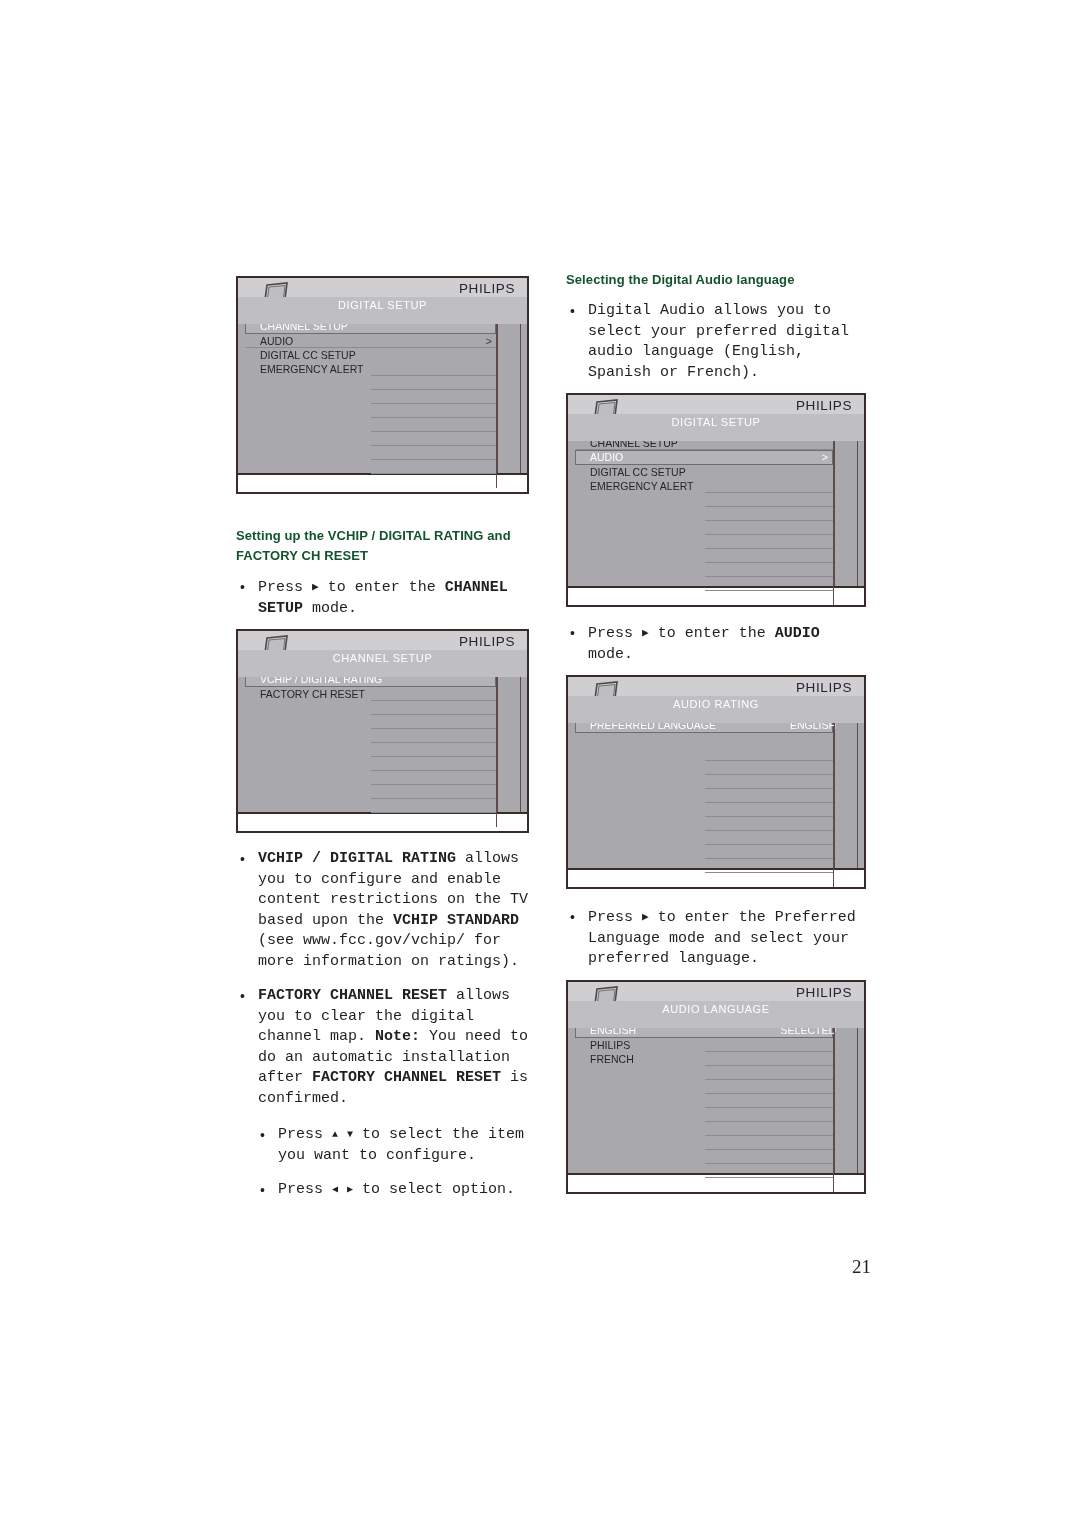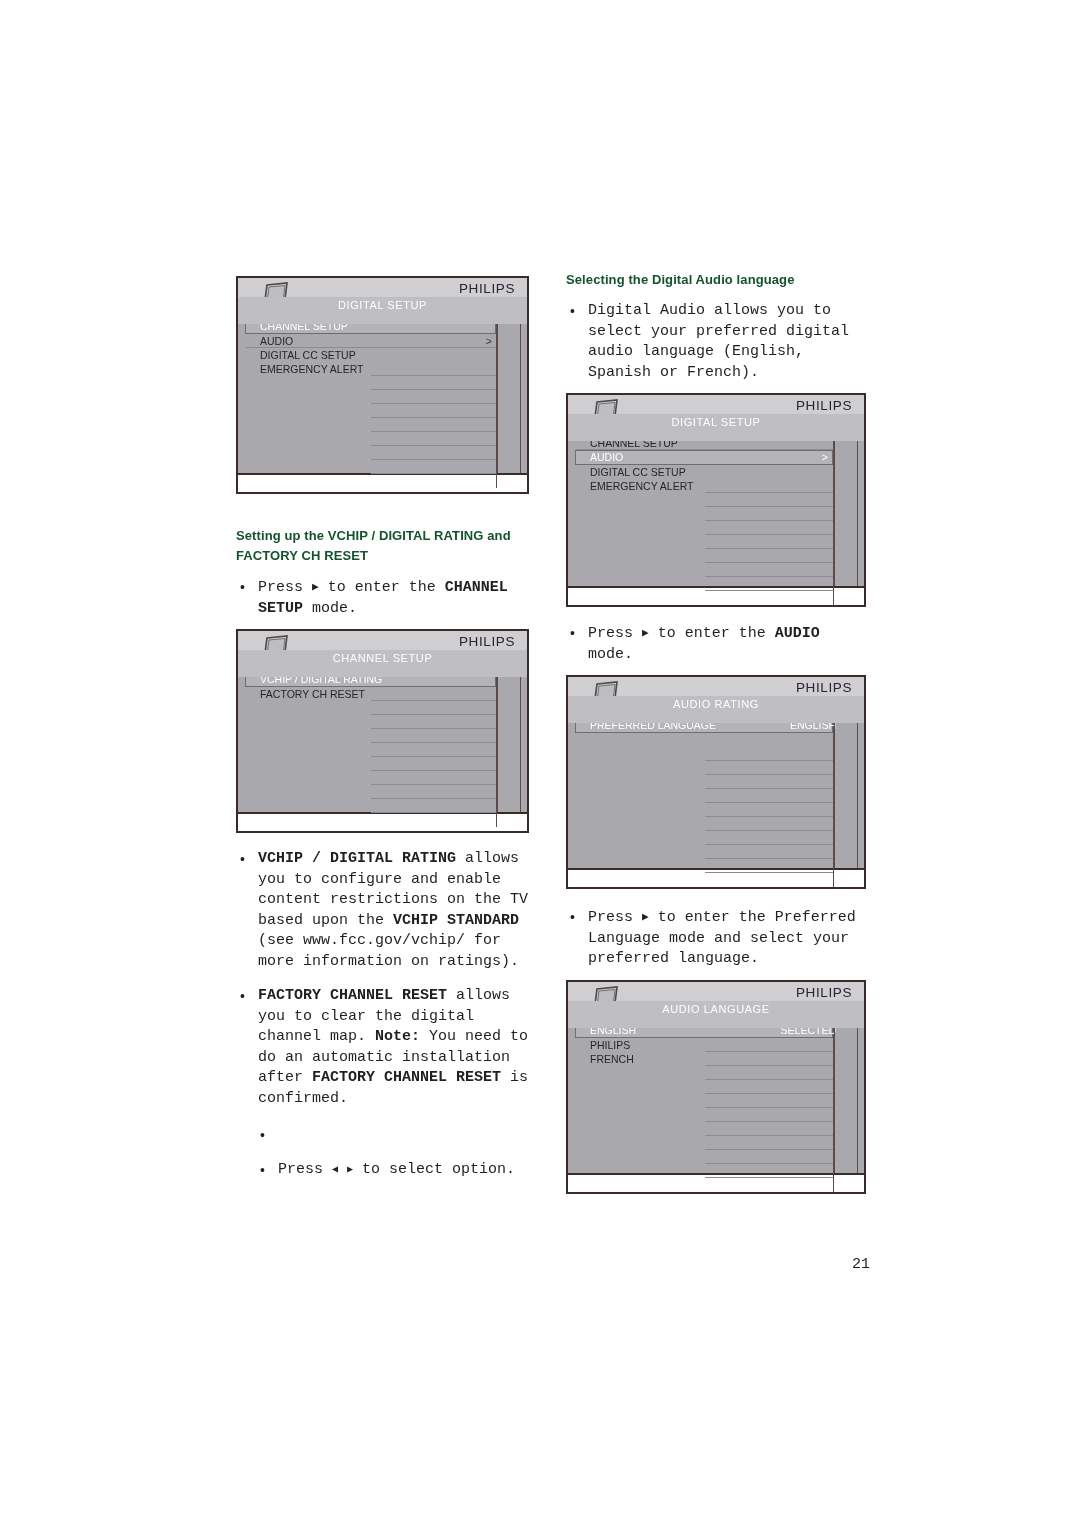--- a/index.html
+++ b/index.html
@@ -185,23 +185,23 @@
     height: 17px;
     background: #ffffff;
     border-top: 2px solid #3a2b2b;
   }
 
   
   .page-number {
     position: absolute;
     left: 852px;
     top: 1256px;
-    font-size: 15px;
+    font-size: 19px;
     color: #231f20;
-    font-family: Liberation Mono, monospace;
+    font-family: Liberation Serif, serif;
   }
 </style>
 </head>
 <body>
 
 <div class="page">
 
   <div class="col-left">
 
     <div class="osd" style="width:293px;">
@@ -329,20 +329,21 @@
       <span class="txt"><b>VCHIP / DIGITAL RATING</b><span> allows you to configure and enable content restrictions on the TV based upon the </span><b>VCHIP STANDARD</b><span> (see www.fcc.gov/vchip/ for more information on ratings).</span></span>
     </div>
 
     <div class="bullet" style="margin-top:14px;">
       <span class="dot">•</span>
       <span class="txt"><b>FACTORY CHANNEL RESET</b><span> allows you to clear the digital channel map. </span><b>Note:</b><span> You need to do an automatic installation after </span><b>FACTORY CHANNEL RESET</b><span> is confirmed.</span></span>
     </div>
 
     <div class="bullet indent2" style="margin-top:16px;">
       <span class="dot">•</span>
+      <span class="txt"><span>Press </span><span class="arrow-sm">▲</span>&nbsp;<span class="arrow-sm">▼</span><span> to select the item you want to configure.</span></span>
     </div>
 
     <div class="bullet indent2" style="margin-top:14px;">
       <span class="dot">•</span>
       <span class="txt"><span>Press </span><span class="arrow-sm">◀</span>&nbsp;<span class="arrow-sm">▶</span><span> to select option.</span></span>
     </div>
 
   </div>
 
   <div class="col-right">

